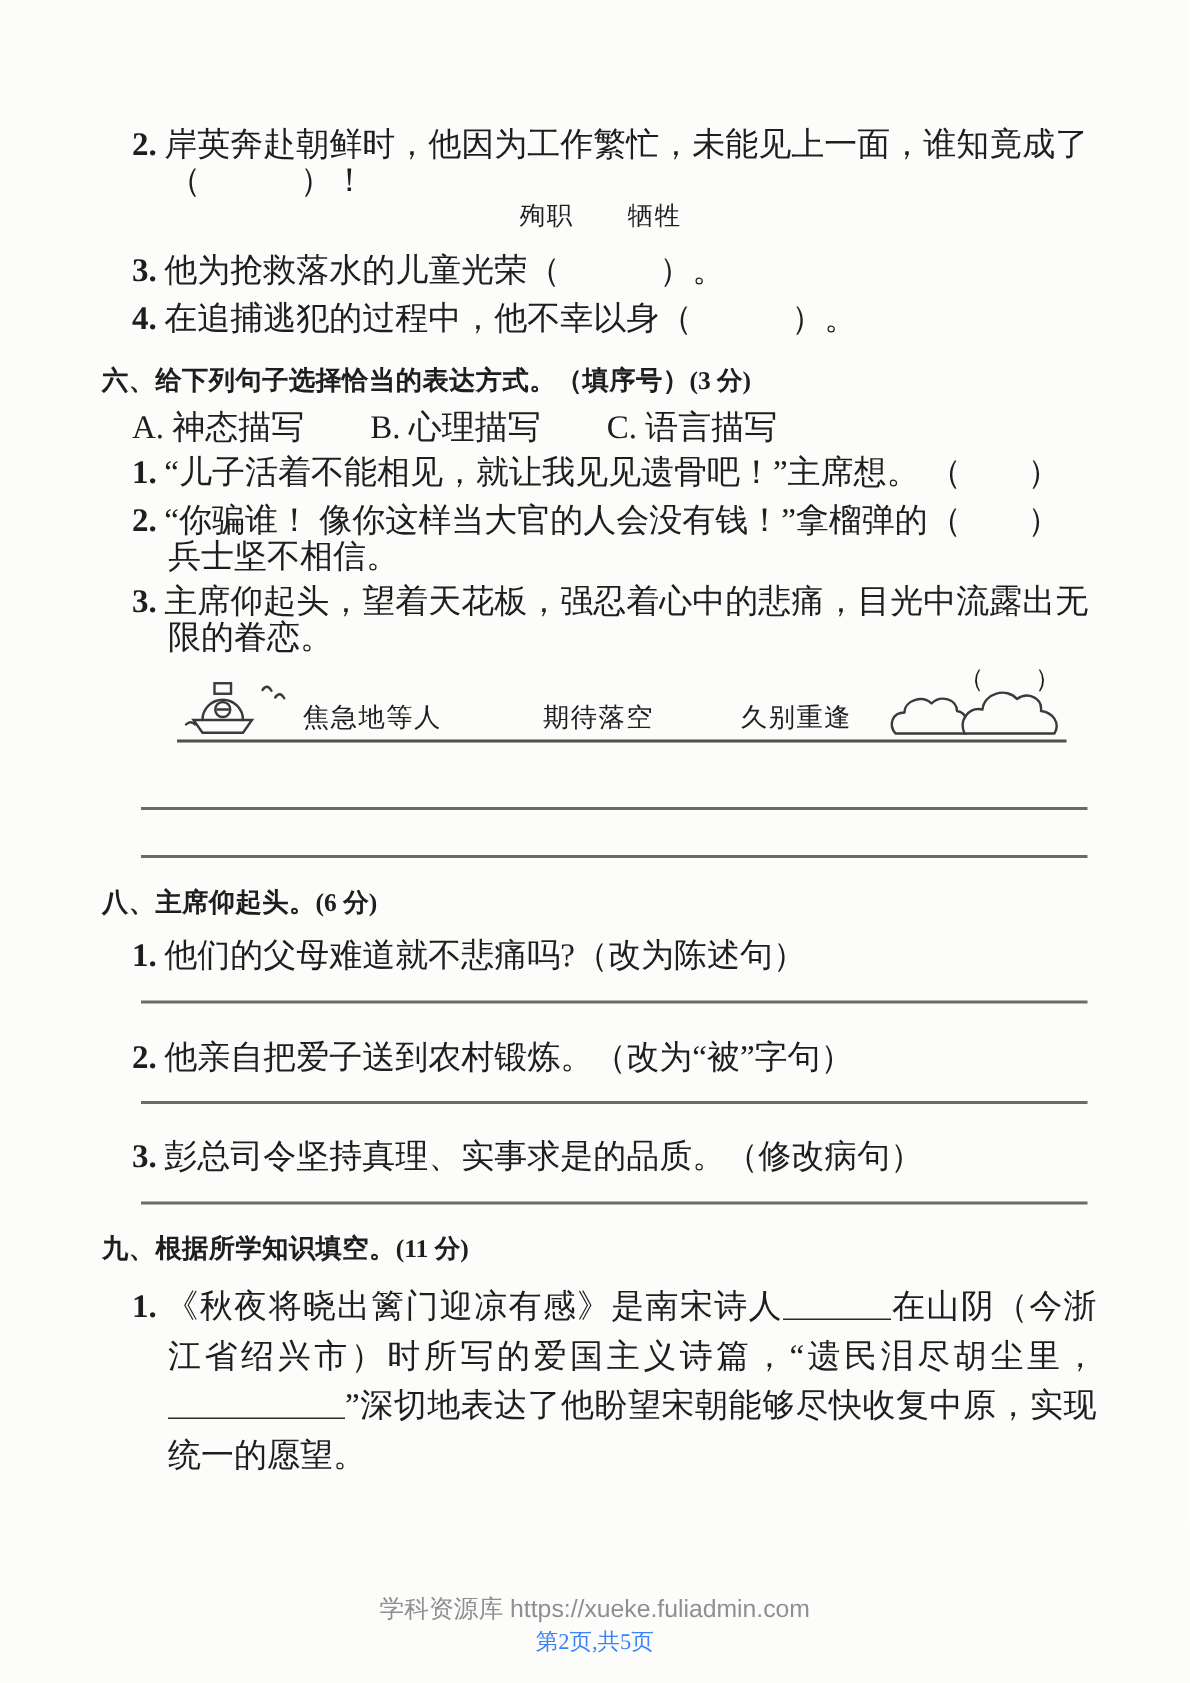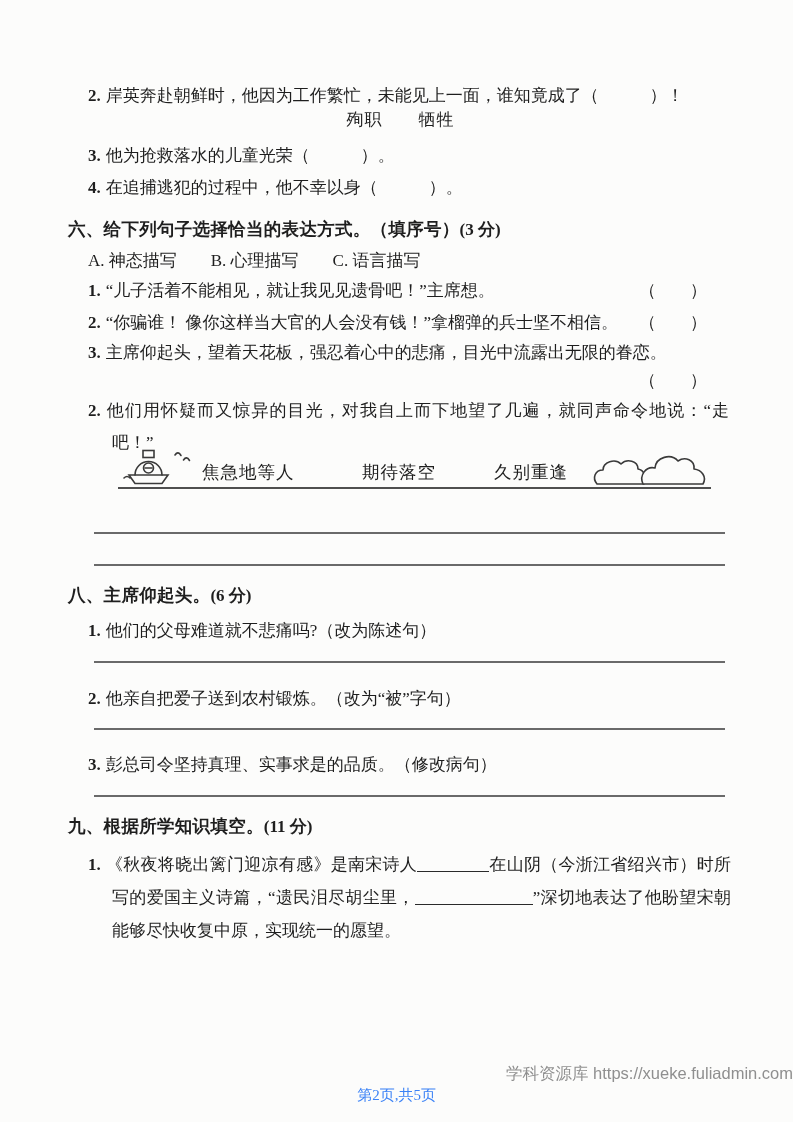--- a/index.html
+++ b/index.html
@@ -12,21 +12,21 @@
     font-family: "Liberation Serif", serif;
     color: #1e1e1e;
     overflow: hidden;
   }
   .content {
     position: absolute;
     left: 68px;
     top: 84px;
     width: 665px;
   }
-  .row { font-size: 17px; line-height: 24px; }
+  .row { font-size: 22px; line-height: 24px; }
   .item { padding-left: 44px; text-indent: -24px; }
   .num { font-weight: bold; margin-right: 5px; }
   .heading {
     font-family: "Liberation Sans", sans-serif;
     font-weight: bold;
     font-size: 17.5px;
     line-height: 26px;
     letter-spacing: 0.3px;
   }
   .heading .score {
@@ -73,21 +73,21 @@
   }
   .blank-1 { width: 72px; }
   .blank-2 { width: 118px; }
 
   .footer {
     position: absolute;
     left: 0; right: 0;
     top: 1062px;
     text-align: center;
   }
-  .footer-site { font-size: 16.5px; line-height: 22px; color: #8f8f8f; font-family: "Liberation Sans", sans-serif; text-align: right; }
+  .footer-site { font-size: 16.5px; line-height: 22px; color: #8f8f8f; font-family: "Liberation Sans", sans-serif; }
   .footer-page { font-size: 15px; line-height: 22px; color: #3b82f6; }
 </style>
 </head>
 <body>
 
 <div class="page">
   <div class="content">
 
     <div class="row item" style="margin-top:0">
       <span class="num">2.</span><span>岸英奔赴朝鲜时，他因为工作繁忙，未能见上一面，谁知竟成了（　　　）！</span>
@@ -119,23 +119,20 @@
       <span class="ans">（　　）</span>
     </div>
 
     <div class="row item" style="margin-top:6px">
       <span class="num">3.</span><span>主席仰起头，望着天花板，强忍着心中的悲痛，目光中流露出无限的眷恋。</span>
     </div>
     <div class="ans-row" style="margin-top:4px">（　　）</div>
 
 
 
-    <div class="row item wrap2" style="margin-top:2px">
-      <span class="num">2.</span><span>他们用怀疑而又惊异的目光，对我自上而下地望了几遍，就同声命令地说：“走吧！”</span>
-    </div>
 
     <div class="scene-strip" style="margin-top:2px">
       <span class="scene-icon ship">
         <svg width="72" height="36" viewBox="0 0 72 36" fill="none" stroke="#3a3a3a" stroke-width="1.6" stroke-linecap="round">
           <rect x="21" y="1.5" width="11" height="7"></rect>
           <path d="M13 26 A13.5 13.5 0 0 1 40 26"></path>
           <circle cx="26.5" cy="19" r="5"></circle>
           <path d="M23 19 h7"></path>
           <path d="M7 26 H46 L40 34.5 H13 Z"></path>
           <path d="M2 29 q3 -3 6 0"></path>

